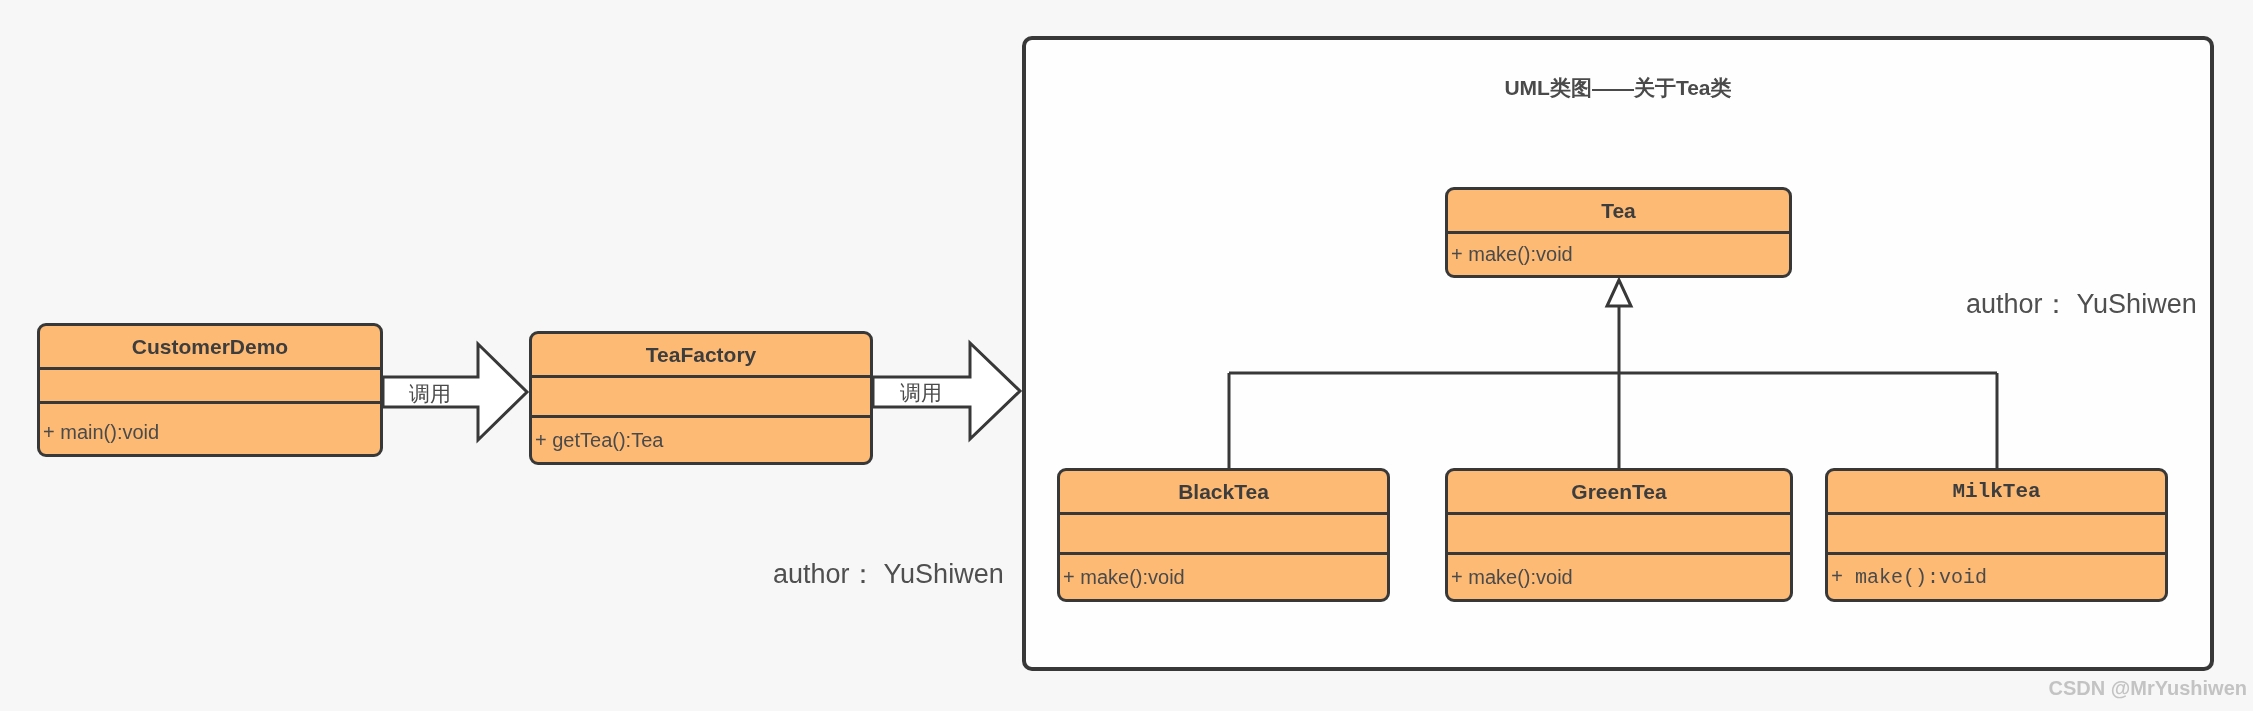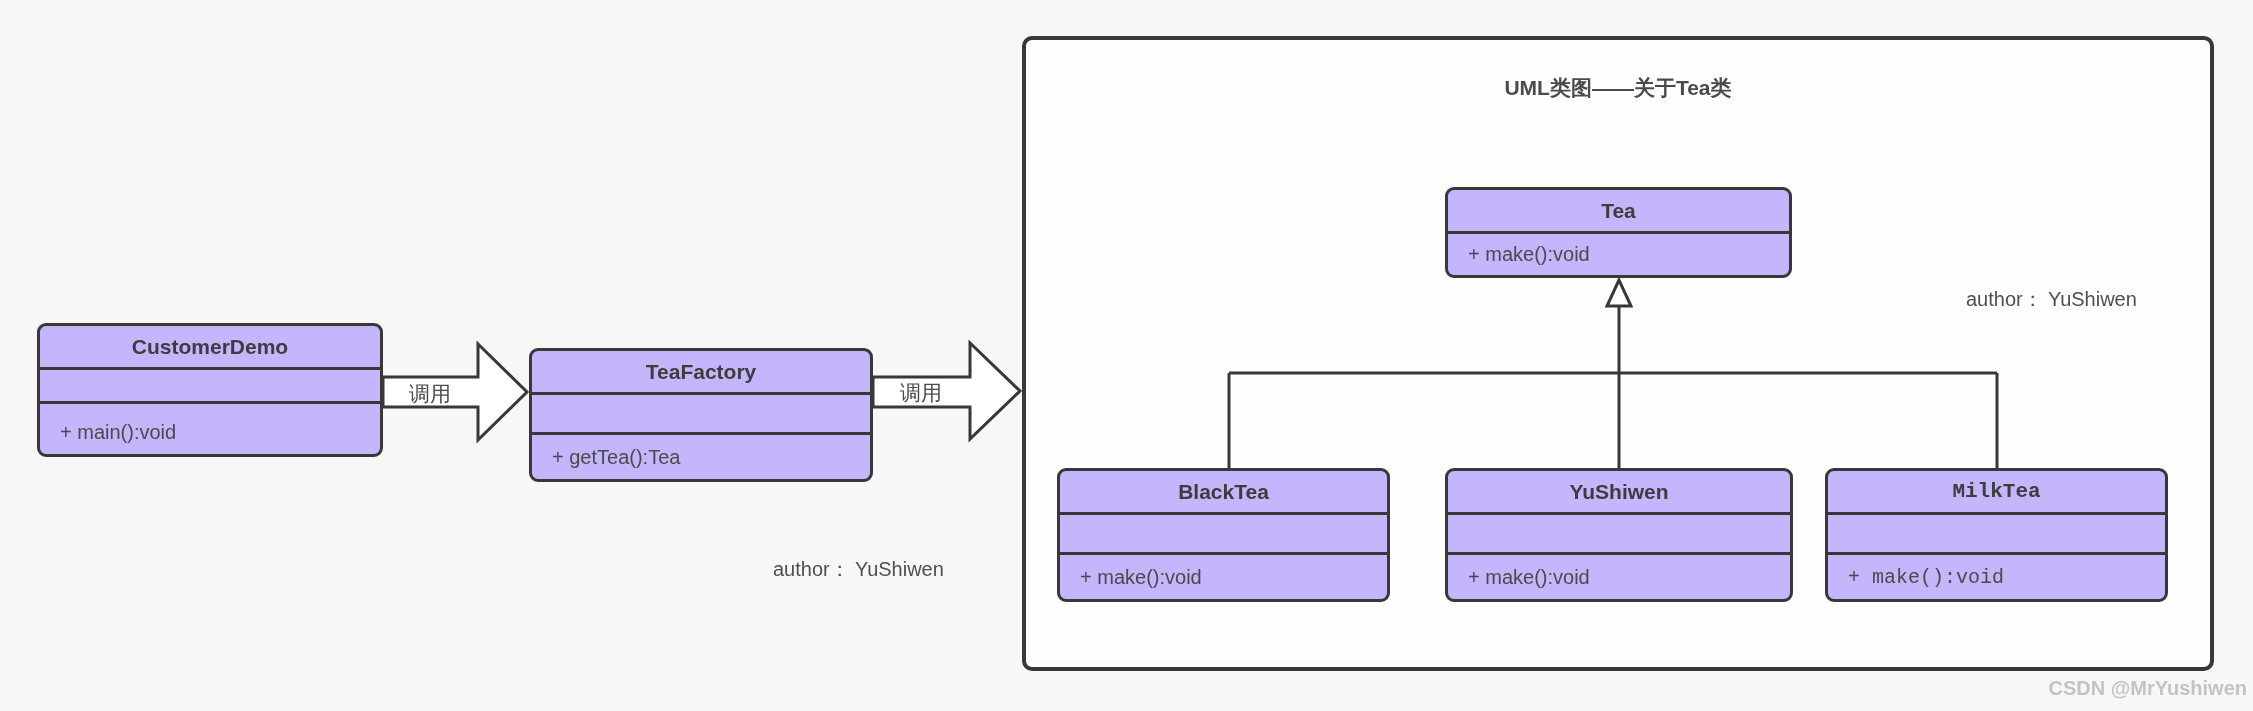--- a/index.html
+++ b/index.html
@@ -28,21 +28,21 @@
     left: 1022px; top: 36px;
     width: 1192px; height: 635px;
     background: #fefefe;
     border: 4px solid #383838;
     border-radius: 10px;
     box-sizing: border-box;
     z-index: 1;
   }
   .uml-class {
     position: absolute;
-    background: #c4b5fd;
+    background: #fdba74;
     border: 3px solid #383838;
     border-radius: 9px;
     box-sizing: border-box;
     display: flex;
     flex-direction: column;
     z-index: 3;
     text-align: center;
   }
   .uml-title {
     flex: 0 0 41px;
@@ -55,28 +55,28 @@
     border-bottom: 3px solid #383838;
   }
   .uml-attrs {
     flex: 1 1 auto;
     border-bottom: 3px solid #383838;
   }
   .uml-methods {
     flex: 0 0 44px;
     display: flex;
     align-items: center;
-    padding-left: 20px;
+    padding-left: 3px;
     font-size: 20px;
     color: #4a4a4a;
   }
   .uml-methods.grow { flex: 1 1 auto; }
   .note {
     position: absolute;
-    font-size: 20px;
+    font-size: 27px;
     color: #4f4f4f;
     white-space: nowrap;
     z-index: 3;
   }
   .panel-title {
     position: absolute;
     left: 1618px; top: 74px;
     transform: translateX(-50%);
     font-size: 21px;
     color: #4a4a4a;
@@ -119,41 +119,41 @@
     <line x1="1997" y1="373" x2="1997" y2="470" stroke="#383838" stroke-width="3"></line>
     <polygon points="1619,280 1607,306 1631,306" fill="#ffffff" stroke="#383838" stroke-width="3"></polygon>
   </svg>
 
   <div class="uml-class" style="left:37px; top:323px; width:346px; height:134px;gap:6px;">
     <div class="uml-title">CustomerDemo</div>
     <div class="uml-attrs"></div>
     <div class="uml-methods">+ main():void</div>
   </div>
 
-  <div class="uml-class" style="left:529px; top:348px; width:344px; height:134px;">
+  <div class="uml-class" style="left:529px; top:331px; width:344px; height:134px;">
     <div class="uml-title">TeaFactory</div>
     <div class="uml-attrs"></div>
     <div class="uml-methods">+ getTea():Tea</div>
   </div>
 
   <div class="panel-title">UML类图——关于Tea类</div>
 
   <div class="uml-class" style="left:1445px; top:187px; width:347px; height:91px;">
     <div class="uml-title">Tea</div>
     <div class="uml-methods grow">+ make():void</div>
   </div>
 
   <div class="uml-class" style="left:1057px; top:468px; width:333px; height:134px;">
     <div class="uml-title">BlackTea</div>
     <div class="uml-attrs"></div>
     <div class="uml-methods">+ make():void</div>
   </div>
 
   <div class="uml-class" style="left:1445px; top:468px; width:348px; height:134px;">
-    <div class="uml-title">YuShiwen</div>
+    <div class="uml-title">GreenTea</div>
     <div class="uml-attrs"></div>
     <div class="uml-methods">+ make():void</div>
   </div>
 
   <div class="uml-class" style="left:1825px; top:468px; width:343px; height:134px;font-family:Liberation Mono, monospace;">
     <div class="uml-title">MilkTea</div>
     <div class="uml-attrs"></div>
     <div class="uml-methods">+ make():void</div>
   </div>
 

